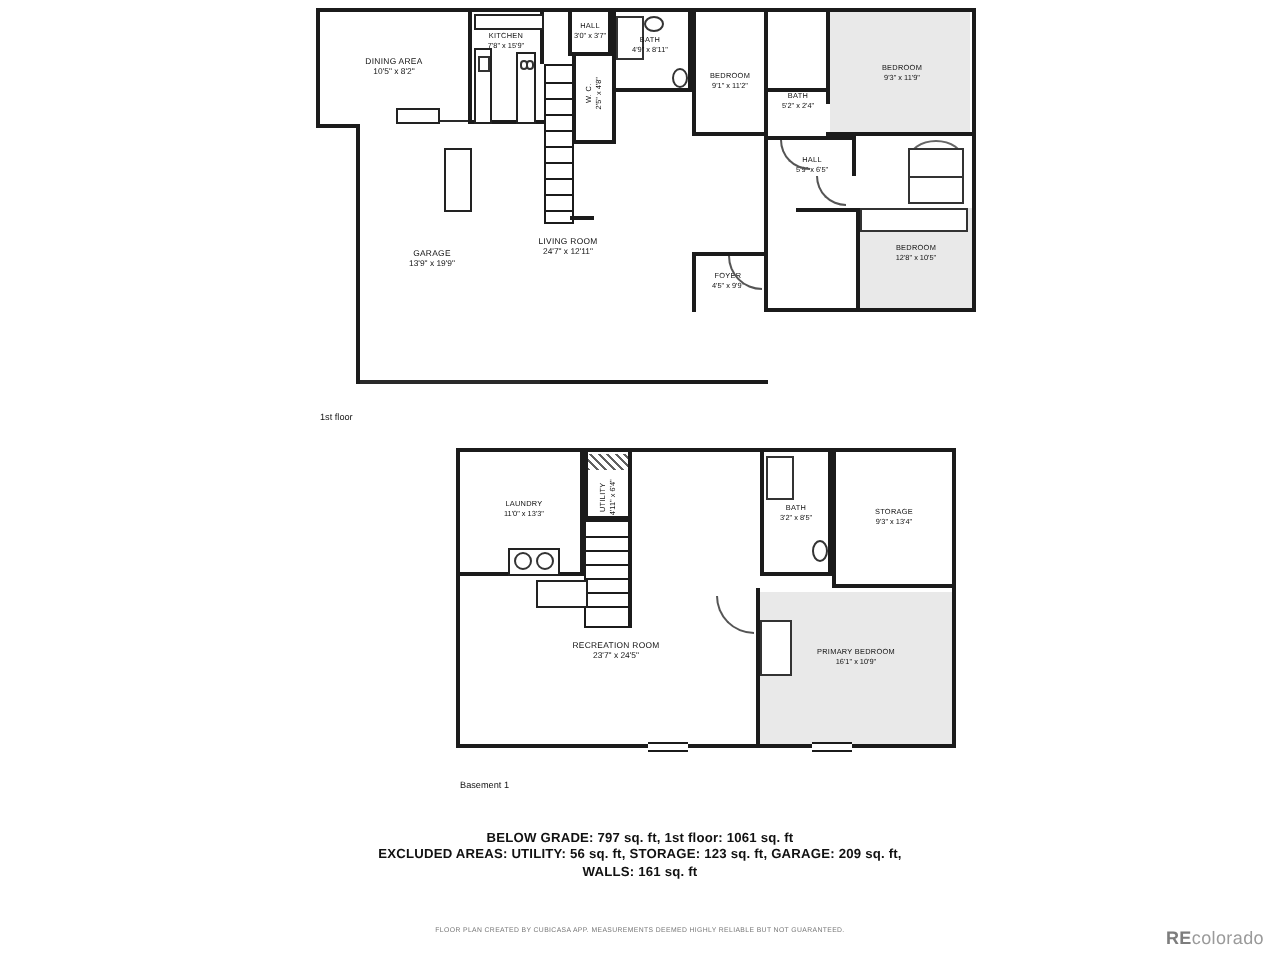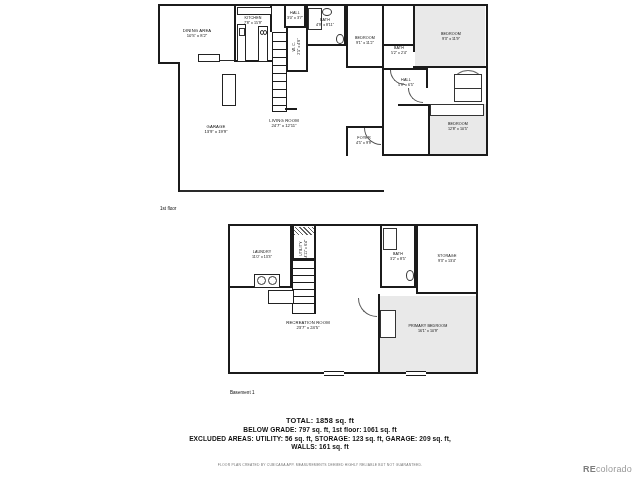--- a/index.html
+++ b/index.html
@@ -363,21 +363,20 @@
       <span class="dim">16'1" x 10'9"</span>
     </div>
     <div class="fixt" style="left:152px; top:86px; width:14px; height:26px; background:#fff;"></div>
     <div class="wall" style="left:96px; top:147px; width:20px; height:3px; background:#fff; border-top:1.2px solid #1b1b1b; border-bottom:1.2px solid #1b1b1b;"></div>
     <div class="wall" style="left:178px; top:147px; width:20px; height:3px; background:#fff; border-top:1.2px solid #1b1b1b; border-bottom:1.2px solid #1b1b1b;"></div>
   </div>
 
   <div class="label-floor" style="left:230px; top:390px;">Basement 1</div>
 
   <div class="summary" style="top:414px;">
-    <div class="l1">TOTAL: 1858 sq. ft</div>
     <div class="l2">BELOW GRADE: 797 sq. ft, 1st floor: 1061 sq. ft</div>
     <div class="l3">EXCLUDED AREAS: UTILITY: 56 sq. ft, STORAGE: 123 sq. ft, GARAGE: 209 sq. ft,</div>
     <div class="l4">WALLS: 161 sq. ft</div>
   </div>
 
   <div class="disclaimer" style="top:463px;">FLOOR PLAN CREATED BY CUBICASA APP. MEASUREMENTS DEEMED HIGHLY RELIABLE BUT NOT GUARANTEED.</div>
 
   <div class="brand">
     <b>RE</b><span>colorado</span>
   </div>

